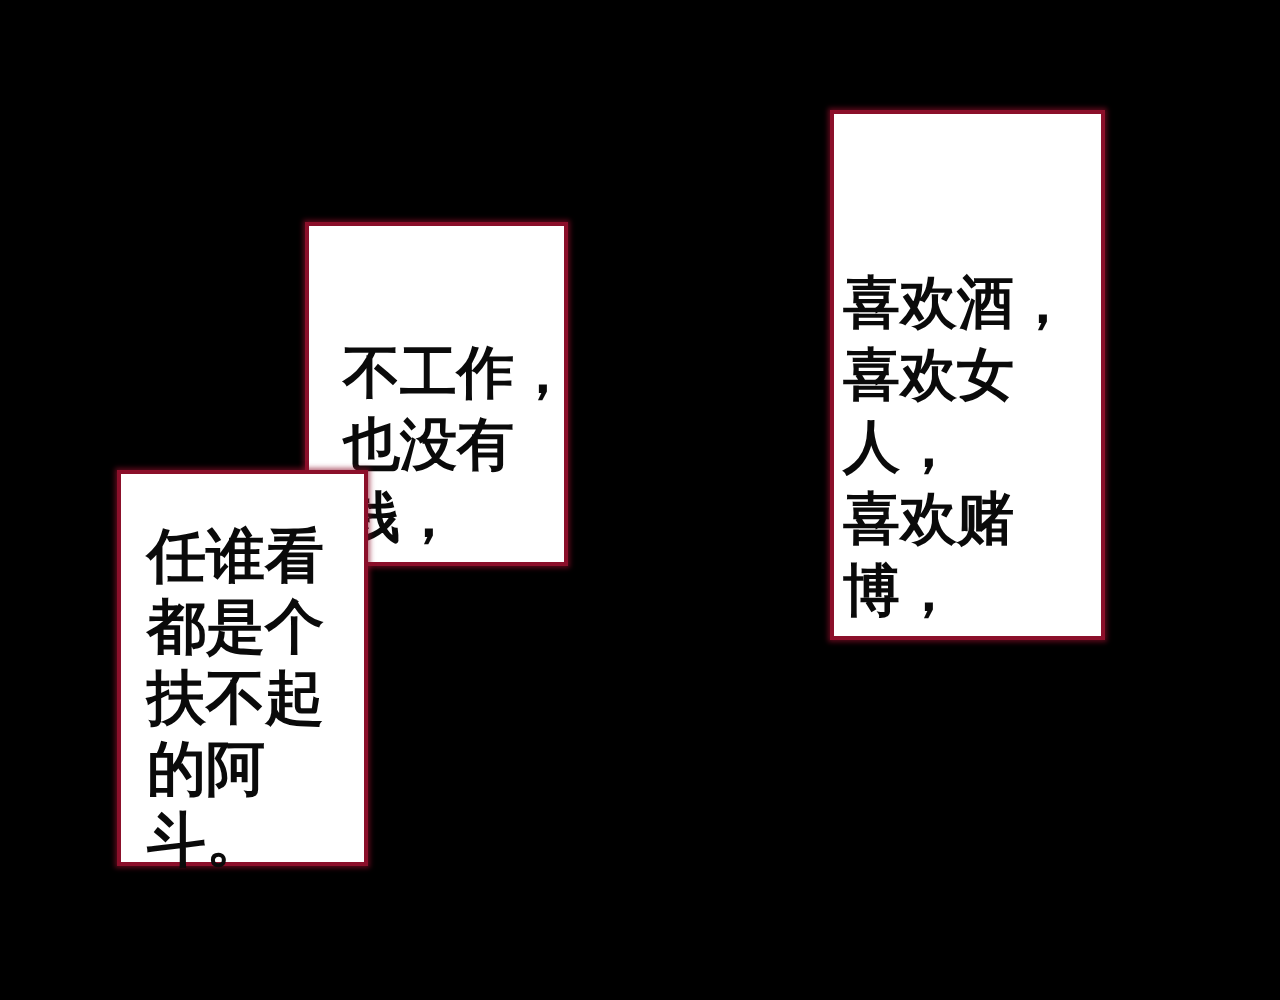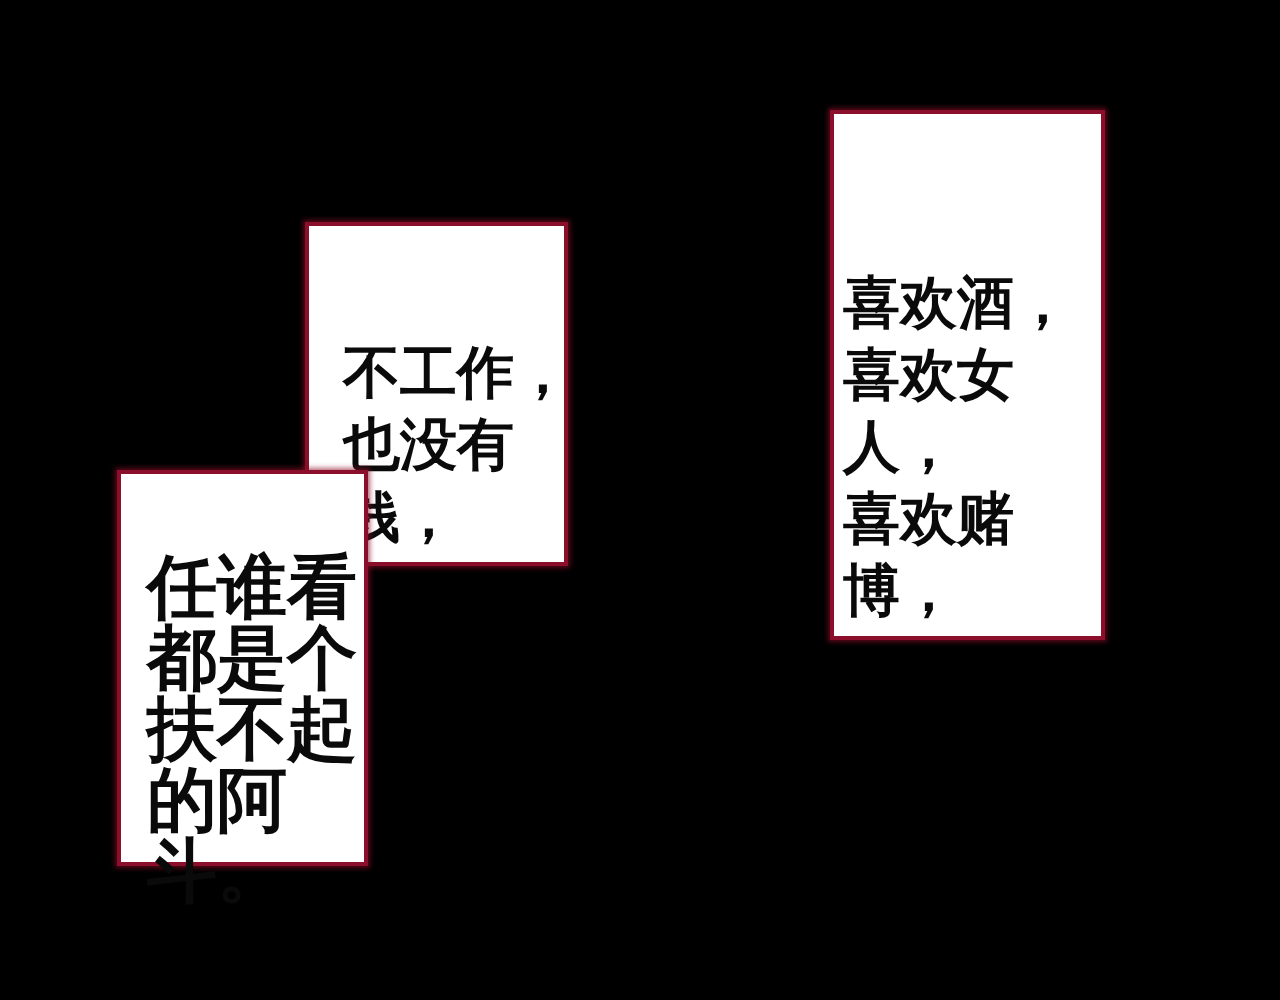--- a/index.html
+++ b/index.html
@@ -58,22 +58,22 @@
     position: absolute;
     color: #0a0a0a;
     font-weight: 700;
     letter-spacing: 0px;
     white-space: pre-line;
     text-align: left;
   }
 
   .text-left {
     left: 26px;
-    top: 78px;
-    font-size: 70px;
+    top: 46px;
+    font-size: 59px;
     line-height: 71px;
     width: 220px;
   }
   .text-mid {
     left: 34px;
     top: 110px;
     font-size: 57px;
     line-height: 72px;
     width: 230px;
   }

